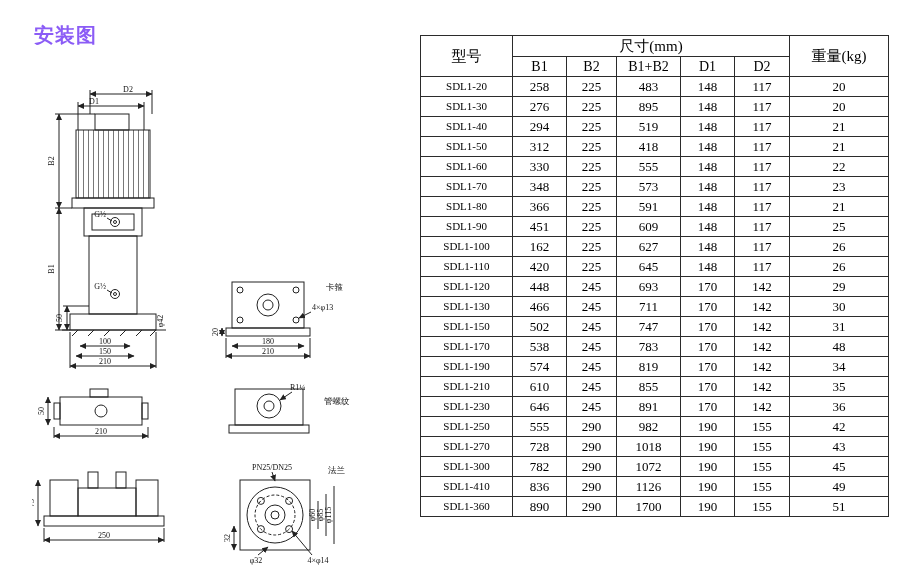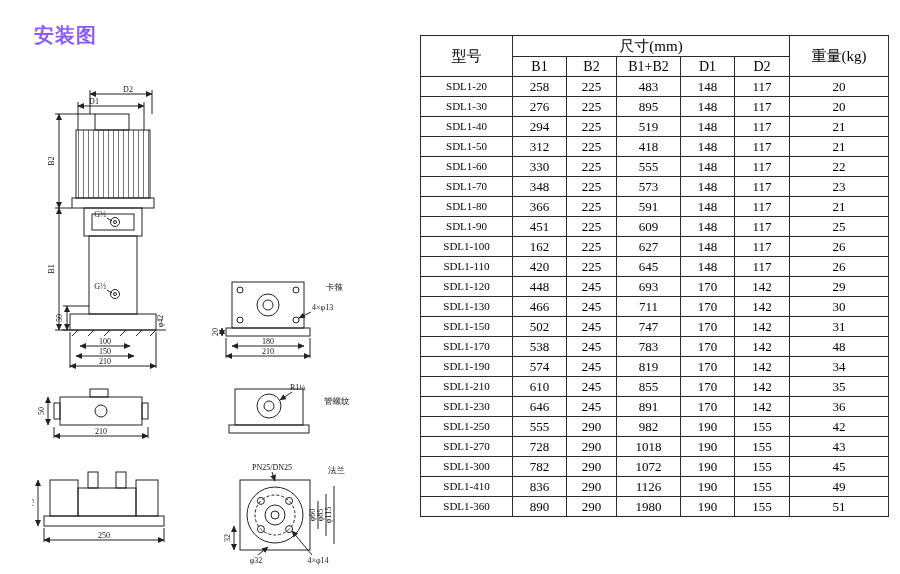--- a/index.html
+++ b/index.html
@@ -450,20 +450,20 @@
           <td class="value-cell">290</td>
           <td class="value-cell">1126</td>
           <td class="value-cell">190</td>
           <td class="value-cell">155</td>
           <td class="value-cell">49</td>
         </tr>
         <tr>
           <td class="model-cell">SDL1-360</td>
           <td class="value-cell">890</td>
           <td class="value-cell">290</td>
-          <td class="value-cell">1980</td>
+          <td class="value-cell">1700</td>
           <td class="value-cell">190</td>
           <td class="value-cell">155</td>
           <td class="value-cell">51</td>
         </tr>
       </tbody>
   </table>
 </div>
 
 </body></html>

